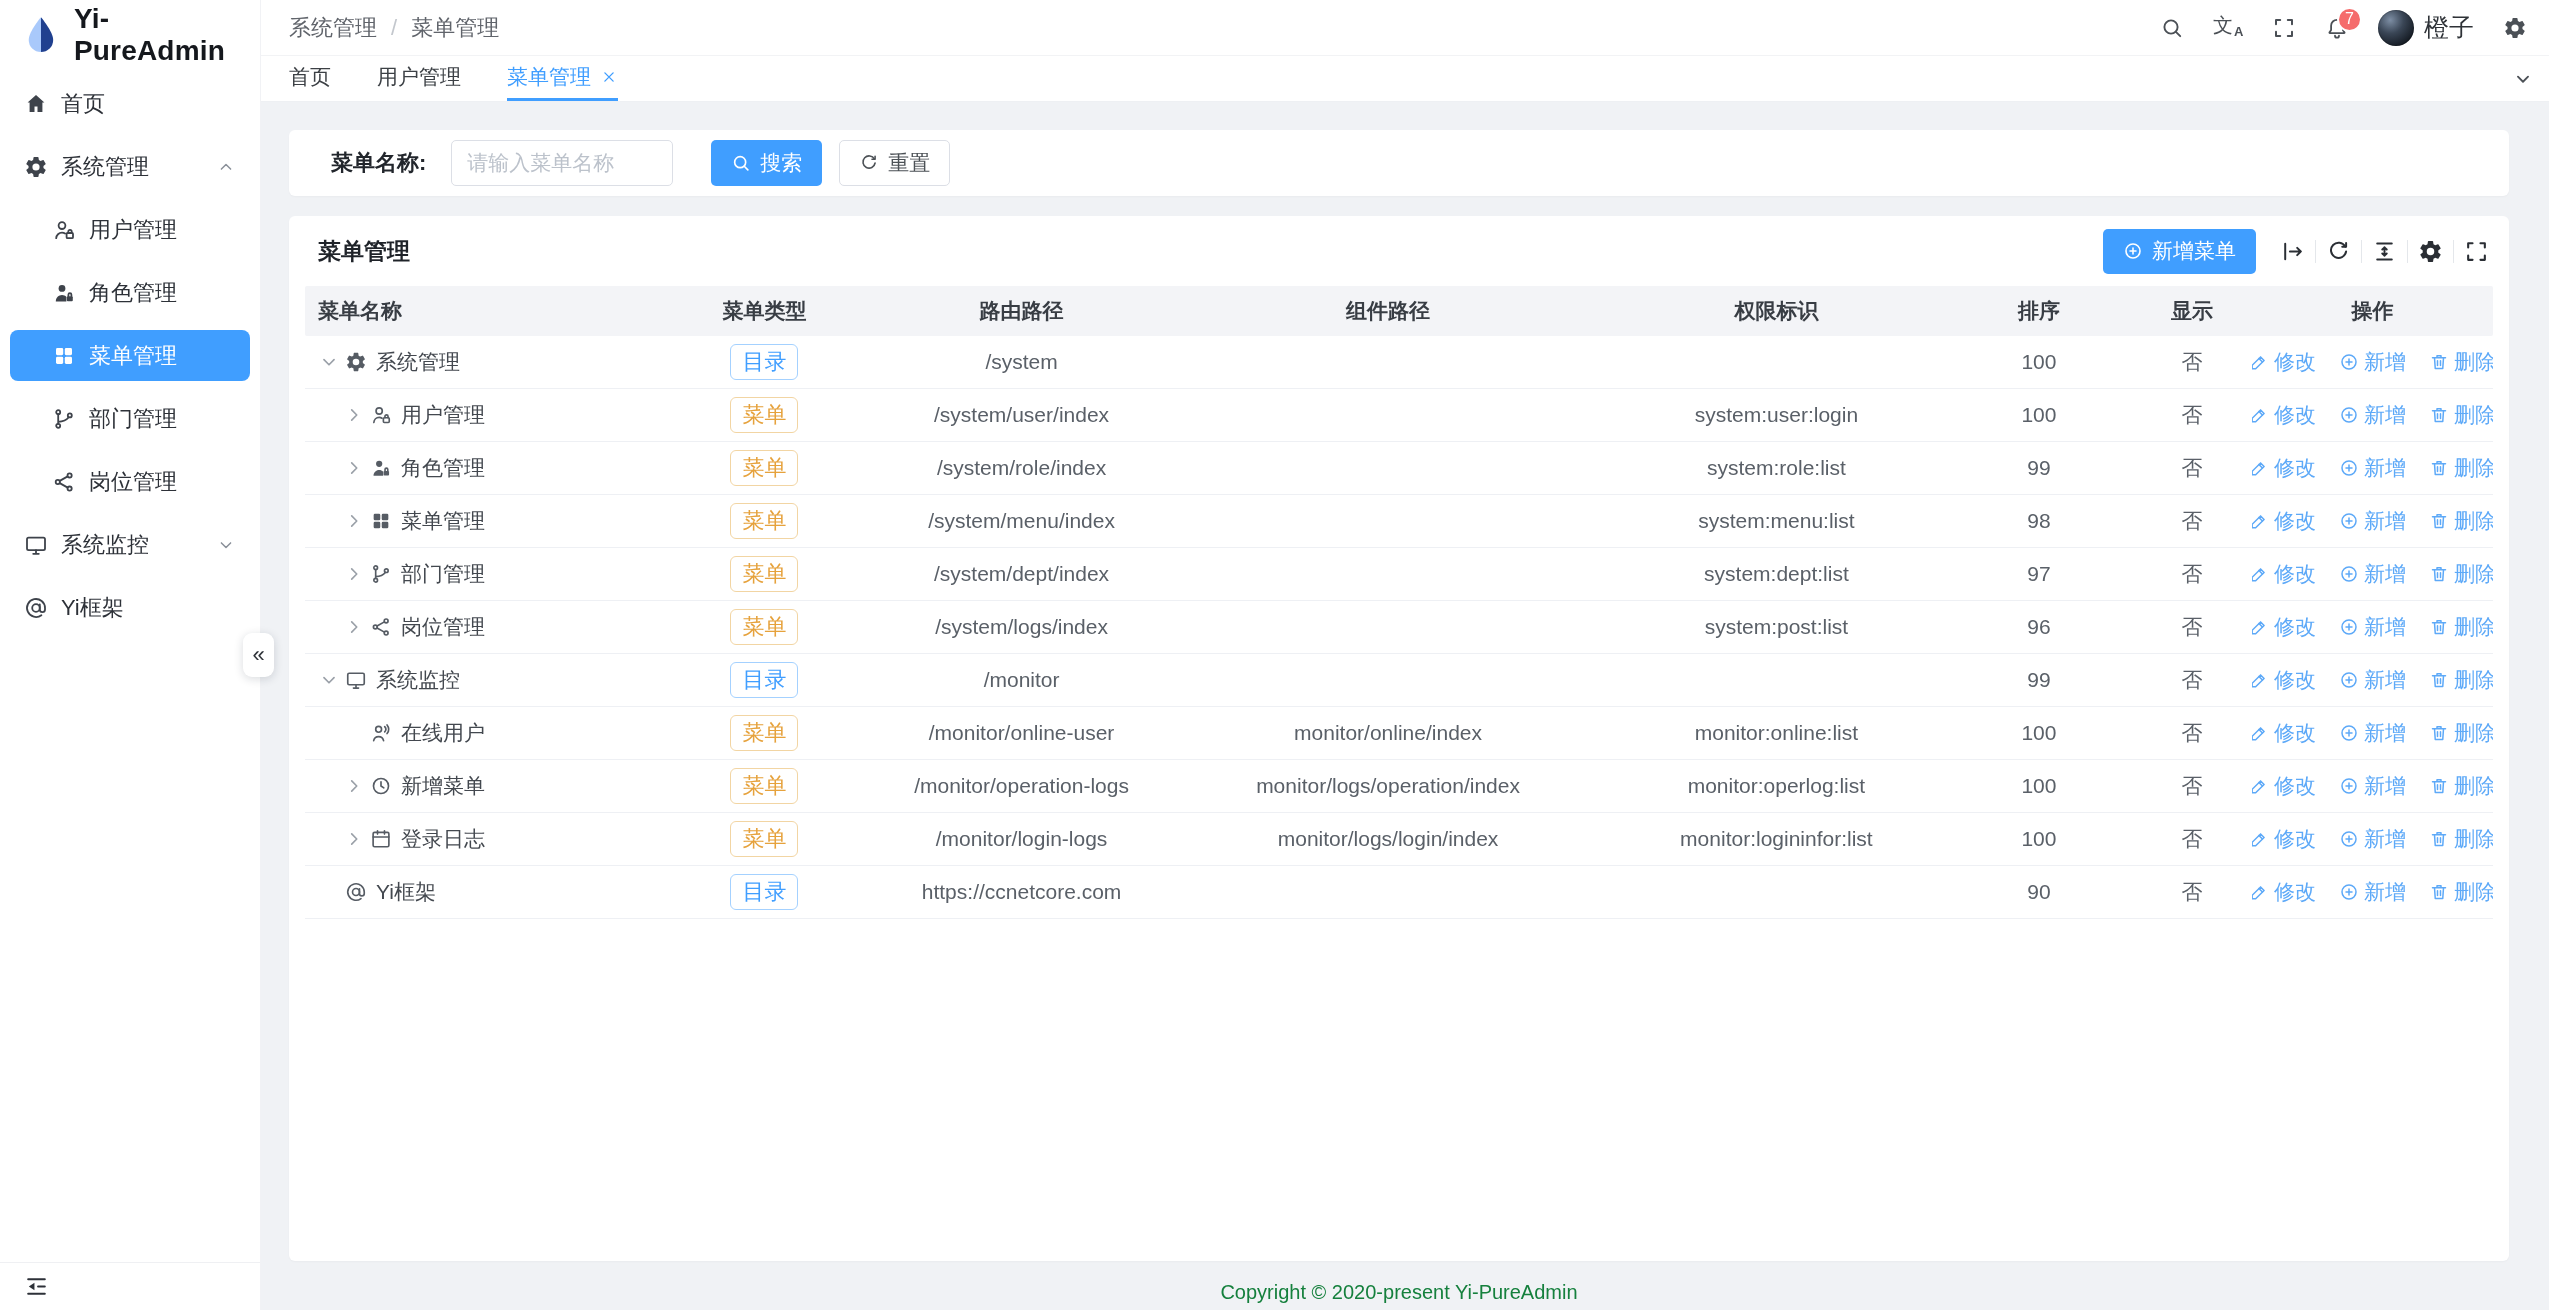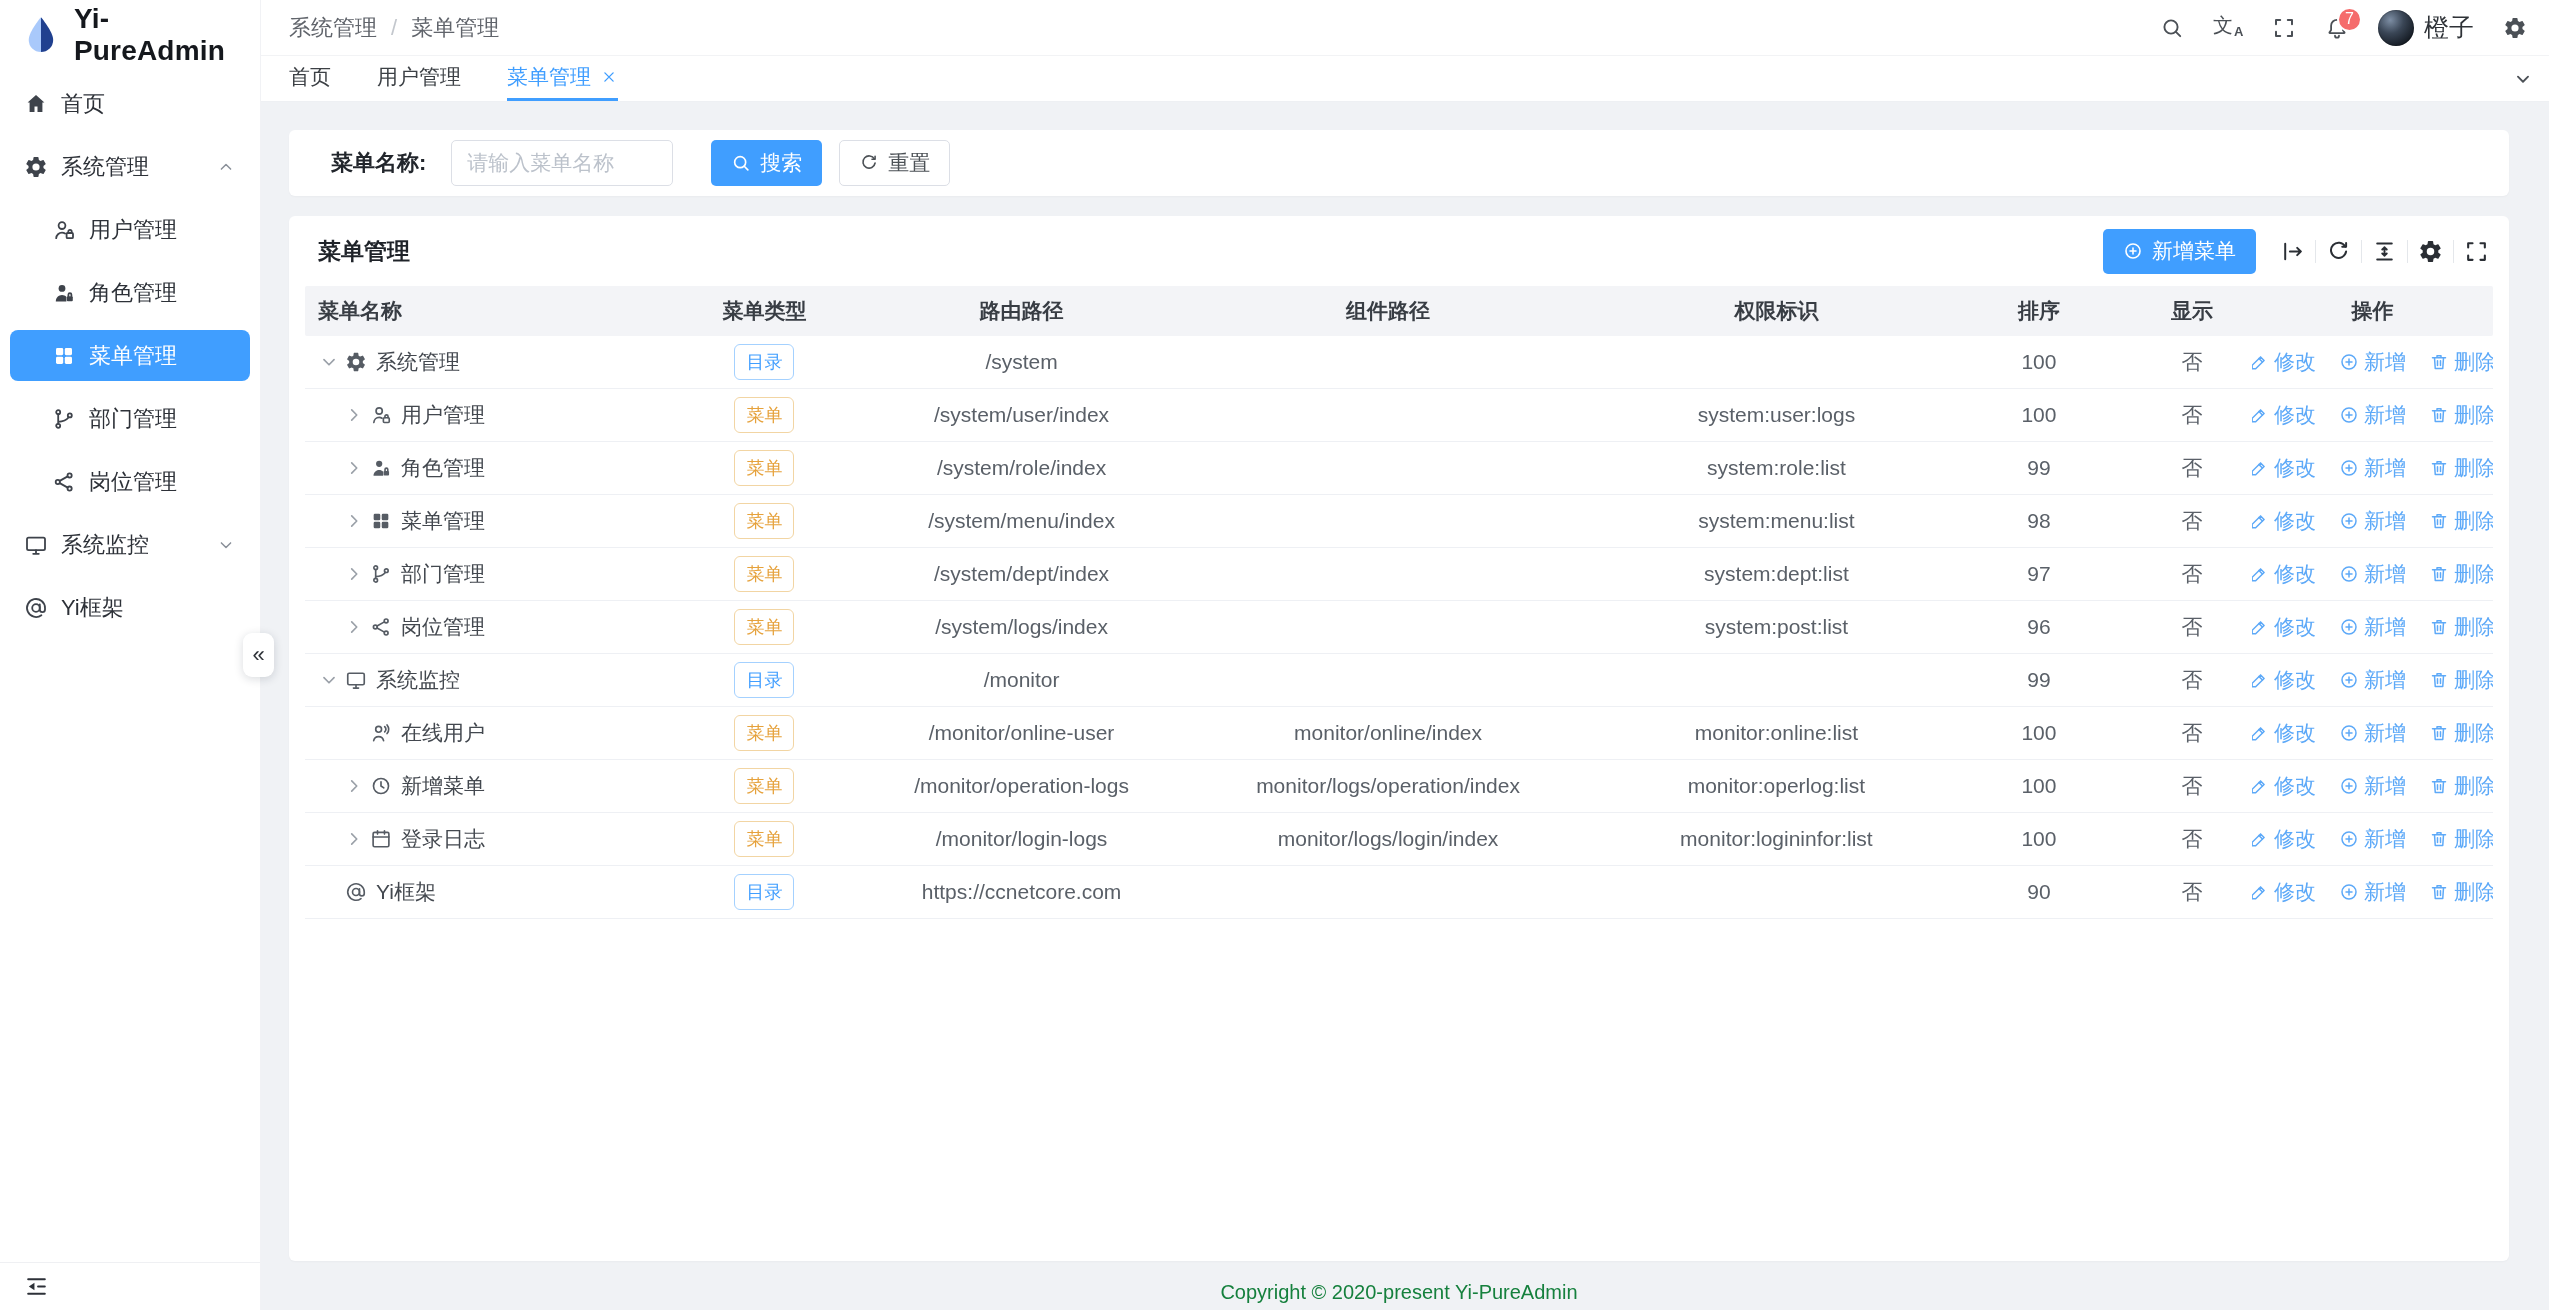--- a/index.html
+++ b/index.html
@@ -96,21 +96,21 @@
   .col-comp{width:20%}
   .col-perm{width:15.5%}
   .col-sort{width:8.5%}
   .col-show{width:5.5%}
   .col-ops{width:11%}
   .name-cell{display:flex;align-items:center;color:#43484f}
   .indent{flex:0 0 auto}
   .expander{width:22px;height:22px;margin-right:5px;color:#9aa0a8;flex:0 0 auto}
   .row-icon{width:22px;height:22px;margin-right:9px;color:#565c64;flex:0 0 auto}
   .type-badge{display:inline-flex;align-items:center;height:34px;padding:0 11px;border-radius:6px;
-              border:1px solid;font-size:18px;background:#fff}
+              border:1px solid;font-size:22px;background:#fff}
   .badge-dir{color:#409eff;border-color:#a4d1ff}
   .badge-menu{color:#e6a23c;border-color:#f2d5a3}
   .ops-cell{display:flex;align-items:center;justify-content:center;gap:23px}
   .op-link{display:inline-flex;align-items:center;gap:5px;color:#5da9f8;cursor:pointer;font-size:21px}
   .op-link .op-ic{width:20px;height:20px}
 
   .page-footer{height:35px;display:flex;align-items:center;justify-content:center;
                font-size:20px;color:#15803d}
 </style>
 </head>
@@ -473,21 +473,21 @@
                     <path d="M16.3 15v-1.4a1.7 1.7 0 0 1 3.4 0V15"></path>
                   </svg>
                 </span>
       <span>用户管理</span>
     </div>
     <div class="td col-type">
       <span class="type-badge badge-menu">菜单</span>
     </div>
     <div class="td col-route">/system/user/index</div>
     <div class="td col-comp"></div>
-    <div class="td col-perm">system:user:logs</div>
+    <div class="td col-perm">system:user:login</div>
     <div class="td col-sort">100</div>
     <div class="td col-show">否</div>
     <div class="td col-ops ops-cell">
       <span class="op-link">
                   <span class="op-ic">
                     <svg viewBox="0 0 24 24" fill="none" stroke="currentColor" stroke-width="1.8" stroke-linecap="round" stroke-linejoin="round">
                       <path d="m13.9 5.9 4.2 4.2L8 20.2H3.8V16z"></path>
                       <path d="m11.9 7.9 4.2 4.2"></path>
                     </svg>
                   </span>

